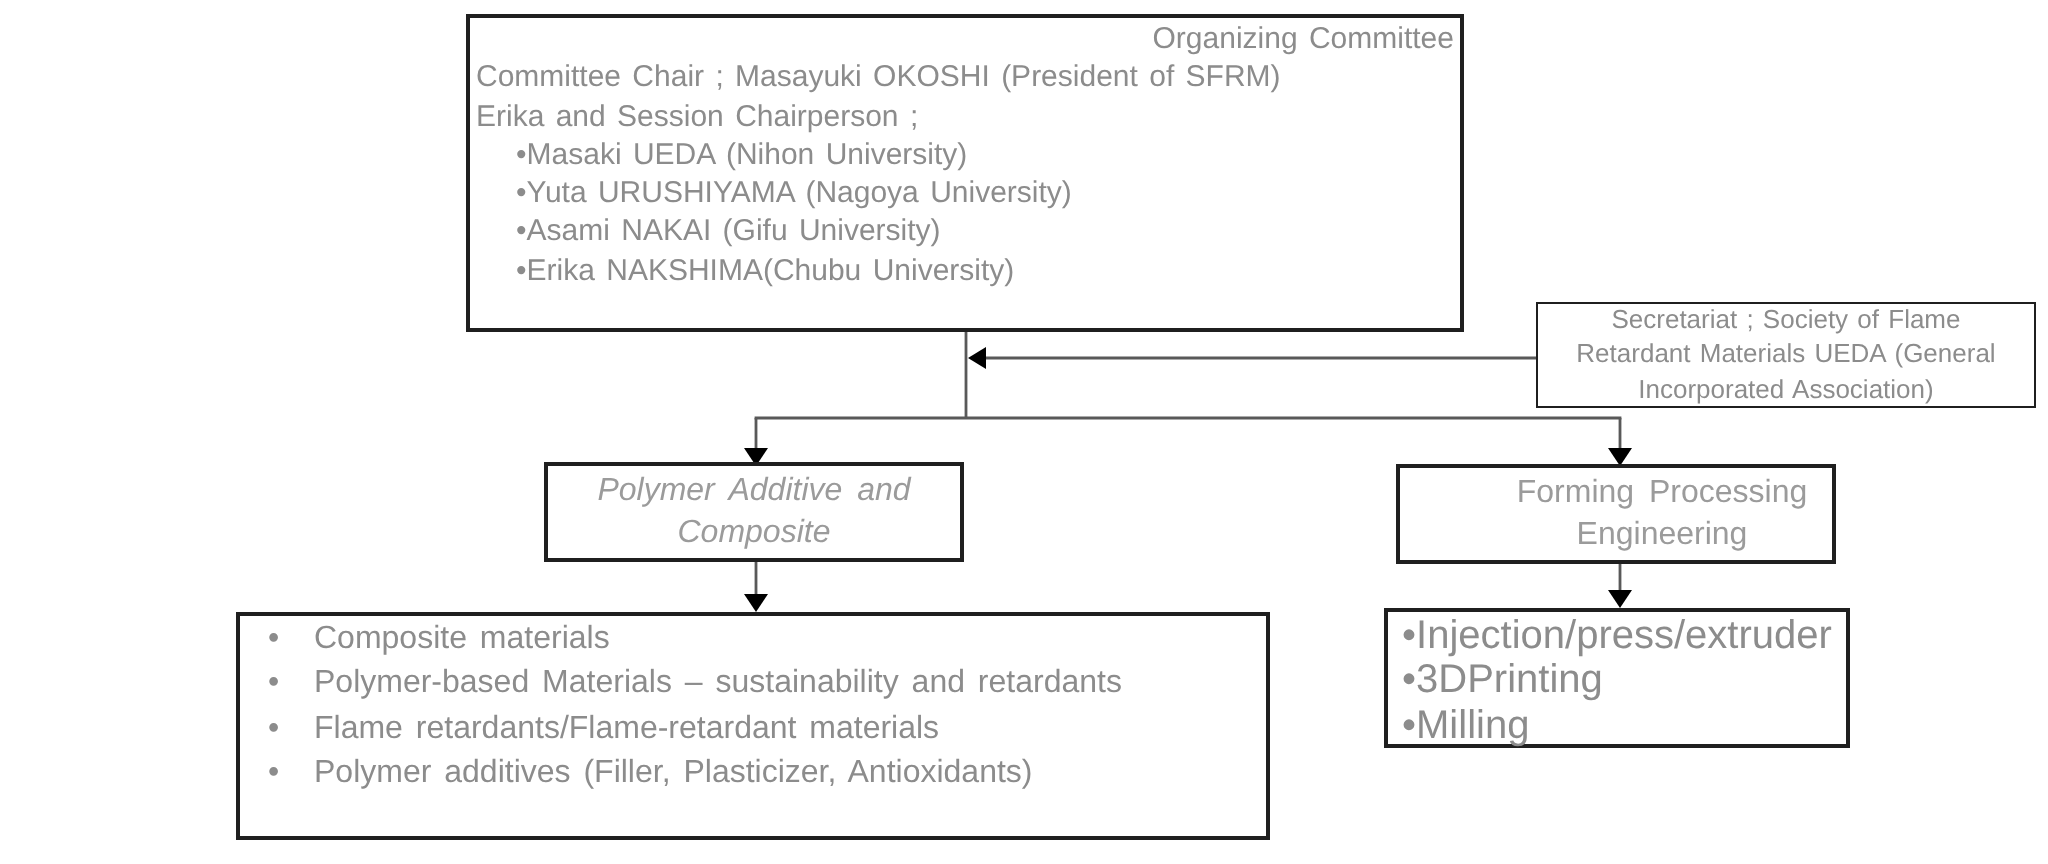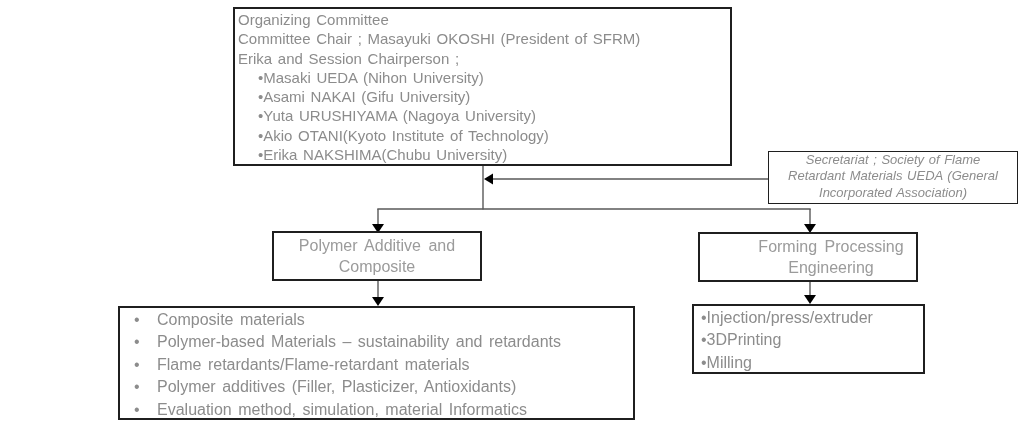--- a/index.html
+++ b/index.html
@@ -29,69 +29,68 @@
   }
   
   #oc-box {
     left: 233px; top: 7px;
     width: 499px; height: 159px;
     font-size: 15px;
     line-height: 19.3px;
     padding: 1px 3px;
     word-spacing: 1.5px;
   }
-  #oc-box .oc-title { text-align: left; }
+  #oc-box .oc-title { text-align: right; }
   .oc-member { padding-left: 20px; }
   .oc-member::before { content: "\2022 "; }
   
   #secretariat-box {
     left: 768px; top: 151px;
     width: 250px; height: 53px;
     border-width: 1.5px;
     font-size: 13px;
     line-height: 16.3px;
     text-align: center;
     display: flex;
     flex-direction: column;
-    justify-content: flex-start;
+    justify-content: space-between;
     word-spacing: 1px;
-    font-style: italic;
   }
   
   .branch-box {
     font-size: 16px;
     line-height: 21px;
     color: #9b9b9b;
     text-align: center;
     display: flex;
     flex-direction: column;
     justify-content: center;
     word-spacing: 3px;
   }
-  #branch-left-box  { left: 272px; top: 231px; width: 210px; height: 50px; }
+  #branch-left-box  { left: 272px; top: 231px; width: 210px; height: 50px; font-style: italic; }
   #branch-right-box { left: 698px; top: 232px; width: 220px; height: 50px; padding-left: 46px; }
   
   #topics-left-box {
     left: 118px; top: 306px;
     width: 517px; height: 114px;
     font-size: 16px;
     line-height: 22.4px;
     padding-top: 1px;
     word-spacing: 2px;
   }
   .topic-left-row { position: relative; padding-left: 37px; }
   .topic-left-row::before {
     content: "\2022";
     position: absolute;
     left: 14px;
   }
   #topics-right-box {
     left: 692px; top: 304px;
     width: 233px; height: 70px;
-    font-size: 16px;
+    font-size: 20px;
     line-height: 22.3px;
     padding: 1px 0 0 7px;
     word-spacing: 1px;
   }
   .topic-right-row::before { content: "\2022"; }
 </style>
 </head>
 <body>
 
 <div id="stage">
@@ -116,23 +115,22 @@
 
     <line x1="810" y1="282" x2="810" y2="296" stroke="#595959" stroke-width="1.4"></line>
     <polygon points="804,295 816,295 810,304" fill="#000000"></polygon>
   </svg>
 
   <div class="box" id="oc-box">
     <div class="oc-title">Organizing Committee</div>
     <div>Committee Chair ; Masayuki OKOSHI (President of SFRM)</div>
     <div>Erika and Session Chairperson ;</div>
     <div class="oc-member">Masaki UEDA (Nihon University)</div>
+    <div class="oc-member">Yuta URUSHIYAMA (Nagoya University)</div>
     <div class="oc-member">Asami NAKAI (Gifu University)</div>
-    <div class="oc-member">Yuta URUSHIYAMA (Nagoya University)</div>
-    <div class="oc-member">Akio OTANI(Kyoto Institute of Technology)</div>
     <div class="oc-member">Erika NAKSHIMA(Chubu University)</div>
   </div>
 
   <div class="box" id="secretariat-box">
     <div>Secretariat ; Society of Flame</div>
     <div>Retardant Materials UEDA (General</div>
     <div>Incorporated Association)</div>
   </div>
 
   <div class="box branch-box" id="branch-left-box">
@@ -142,21 +140,20 @@
   <div class="box branch-box" id="branch-right-box">
     <div>Forming Processing</div>
     <div>Engineering</div>
   </div>
 
   <div class="box" id="topics-left-box">
     <div class="topic-left-row">Composite materials</div>
     <div class="topic-left-row">Polymer-based Materials – sustainability and retardants</div>
     <div class="topic-left-row">Flame retardants/Flame-retardant materials</div>
     <div class="topic-left-row">Polymer additives (Filler, Plasticizer, Antioxidants)</div>
-    <div class="topic-left-row">Evaluation method, simulation, material Informatics</div>
   </div>
 
   <div class="box" id="topics-right-box">
     <div class="topic-right-row">Injection/press/extruder</div>
     <div class="topic-right-row">3DPrinting</div>
     <div class="topic-right-row">Milling</div>
   </div>
 
 </div>
 

